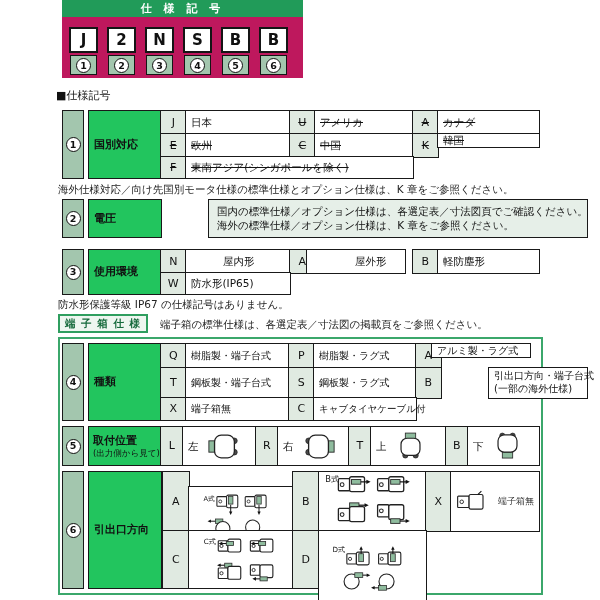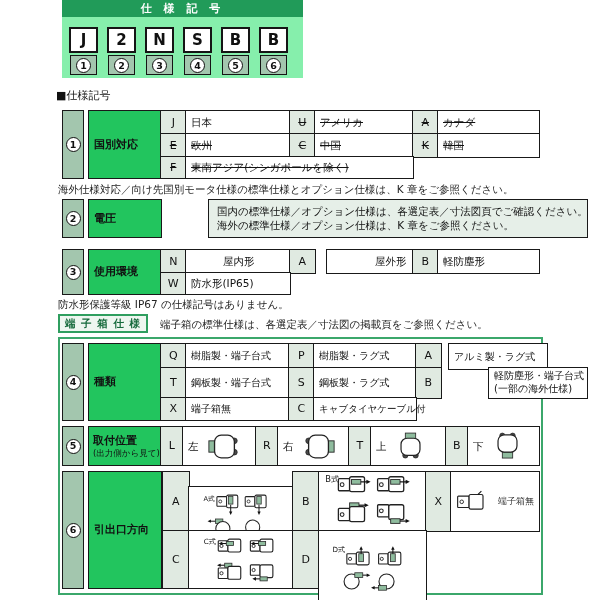--- a/index.html
+++ b/index.html
@@ -9,21 +9,21 @@
   .cell{position:absolute;box-sizing:border-box;border:1.5px solid #191919;background:#fff;
         display:flex;align-items:center;padding:0 5px;font-size:10.5px;line-height:1.2;white-space:nowrap;}
   .codec{justify-content:center;padding:0;background:#e0eae1;font-size:11px;}
   .labelc{background:#22c55e;font-weight:bold;font-size:11px;}
   .numc{background:#a3c6ae;justify-content:center;padding:0;}
   .circ{width:15px;height:15px;border-radius:50%;border:1.3px solid #111;background:#fff;
         display:flex;align-items:center;justify-content:center;font-size:9.5px;font-weight:bold;box-sizing:border-box;}
   .strike{text-decoration:line-through;}
   .note{position:absolute;font-size:10.5px;color:#222;white-space:nowrap;}
   
-  #panel{left:62px;top:0;width:241px;height:78px;background:#86efac;}
+  #panel{left:62px;top:0;width:241px;height:78px;background:#be185d;}
   #panel-title{left:0;top:0;width:100%;height:17px;background:#219b59;color:#fff;
       display:flex;align-items:center;justify-content:center;font-size:11px;font-weight:bold;letter-spacing:4px;}
   .letterbox{width:29px;height:26px;background:#fff;border:2px solid #151515;box-sizing:border-box;
       display:flex;align-items:center;justify-content:center;font-weight:bold;font-size:15px;}
   .numbox{width:27px;height:20px;background:#a3c6ae;border:1.5px solid #151515;box-sizing:border-box;
       display:flex;align-items:center;justify-content:center;}
   #letters-row{left:7px;top:27px;display:flex;gap:9px;}
   #numbers-row{left:8px;top:55px;display:flex;gap:11px;}
   #heading1{left:56px;top:88px;font-size:11px;color:#111;}
   
@@ -114,21 +114,21 @@
       </div>
     <div class="cell codec" style="left:227px;top:23px;width:26.5px;height:24.5px;">
         <span class="strike">C</span>
       </div>
     <div class="cell" style="left:252px;top:23px;width:99.5px;height:24.5px;">
         <span class="strike">中国</span>
       </div>
     <div class="cell codec" style="left:350px;top:23px;width:26.5px;height:24.5px;">
         <span class="strike">K</span>
       </div>
-    <div class="cell" style="left:375px;top:23px;width:103px;height:25px;">
+    <div class="cell" style="left:375px;top:23px;width:103px;height:15px;">
         <span class="strike">韓国</span>
       </div>
     <div class="cell codec" style="left:98px;top:46px;width:26.5px;height:23px;">
         <span class="strike">F</span>
       </div>
     <div class="cell" style="left:123px;top:46px;width:228.5px;height:23px;">
         <span class="strike">東南アジア(シンガポールを除く)</span>
       </div>
   </div>
   <div class="note" style="left:58px;top:183px;">海外仕様対応／向け先国別モータ仕様の標準仕様とオプション仕様は、K 章をご参照ください。</div>
@@ -151,21 +151,21 @@
     <div class="cell labelc" style="left:26px;top:0;width:73.5px;height:46px;">使用環境</div>
     <div class="cell codec" style="left:98px;top:0;width:26.5px;height:24.5px;">
         <span>N</span>
       </div>
     <div class="cell" style="left:123px;top:0;width:105.5px;height:24.5px;padding-left:37px;">
         <span>屋内形</span>
       </div>
     <div class="cell codec" style="left:227px;top:0;width:26.5px;height:24.5px;">
         <span>A</span>
       </div>
-    <div class="cell" style="left:264px;top:0;width:99.5px;height:24.5px;padding-left:48px;">
+    <div class="cell" style="left:244px;top:0;width:99.5px;height:24.5px;padding-left:48px;">
         <span>屋外形</span>
       </div>
     <div class="cell codec" style="left:350px;top:0;width:26.5px;height:24.5px;">
         <span>B</span>
       </div>
     <div class="cell" style="left:375px;top:0;width:103px;height:24.5px;">
         <span>軽防塵形</span>
       </div>
     <div class="cell codec" style="left:98px;top:23px;width:26.5px;height:23px;">
         <span>W</span>
@@ -194,40 +194,40 @@
       </div>
     <div class="cell codec" style="left:226px;top:0;width:26.5px;height:25.5px;">
         <span>P</span>
       </div>
     <div class="cell valfs" style="left:251px;top:0;width:103.5px;height:25.5px;">
         <span>樹脂製・ラグ式</span>
       </div>
     <div class="cell codec" style="left:353px;top:0;width:26.5px;height:25.5px;">
         <span>A</span>
       </div>
-    <div class="cell valfs" style="left:386px;top:0;width:100px;height:27px;">
+    <div class="cell valfs" style="left:369px;top:0;width:100px;height:15px;align-items:flex-end;">
         <span>アルミ製・ラグ式</span>
       </div>
     <div class="cell codec" style="left:98px;top:24px;width:26.5px;height:31.5px;">
         <span>T</span>
       </div>
     <div class="cell valfs" style="left:123px;top:24px;width:104.5px;height:31.5px;">
         <span>鋼板製・端子台式</span>
       </div>
     <div class="cell codec" style="left:226px;top:24px;width:26.5px;height:31.5px;">
         <span>S</span>
       </div>
     <div class="cell valfs" style="left:251px;top:24px;width:103.5px;height:31.5px;">
         <span>鋼板製・ラグ式</span>
       </div>
     <div class="cell codec" style="left:353px;top:24px;width:26.5px;height:31.5px;">
         <span>B</span>
       </div>
     <div class="cell two" style="left:378px;top:24px;width:100px;height:31.5px;">
-      <span>軽防塵形・端子台式</span>
+      <span>引出口方向・端子台式</span>
         <span>(一部の海外仕様)</span>
     </div>
     <div class="cell codec" style="left:98px;top:54px;width:26.5px;height:24px;">
         <span>X</span>
       </div>
     <div class="cell valfs" style="left:123px;top:54px;width:104.5px;height:24px;">
         <span>端子箱無</span>
       </div>
     <div class="cell codec" style="left:226px;top:54px;width:26.5px;height:24px;">
         <span>C</span>

